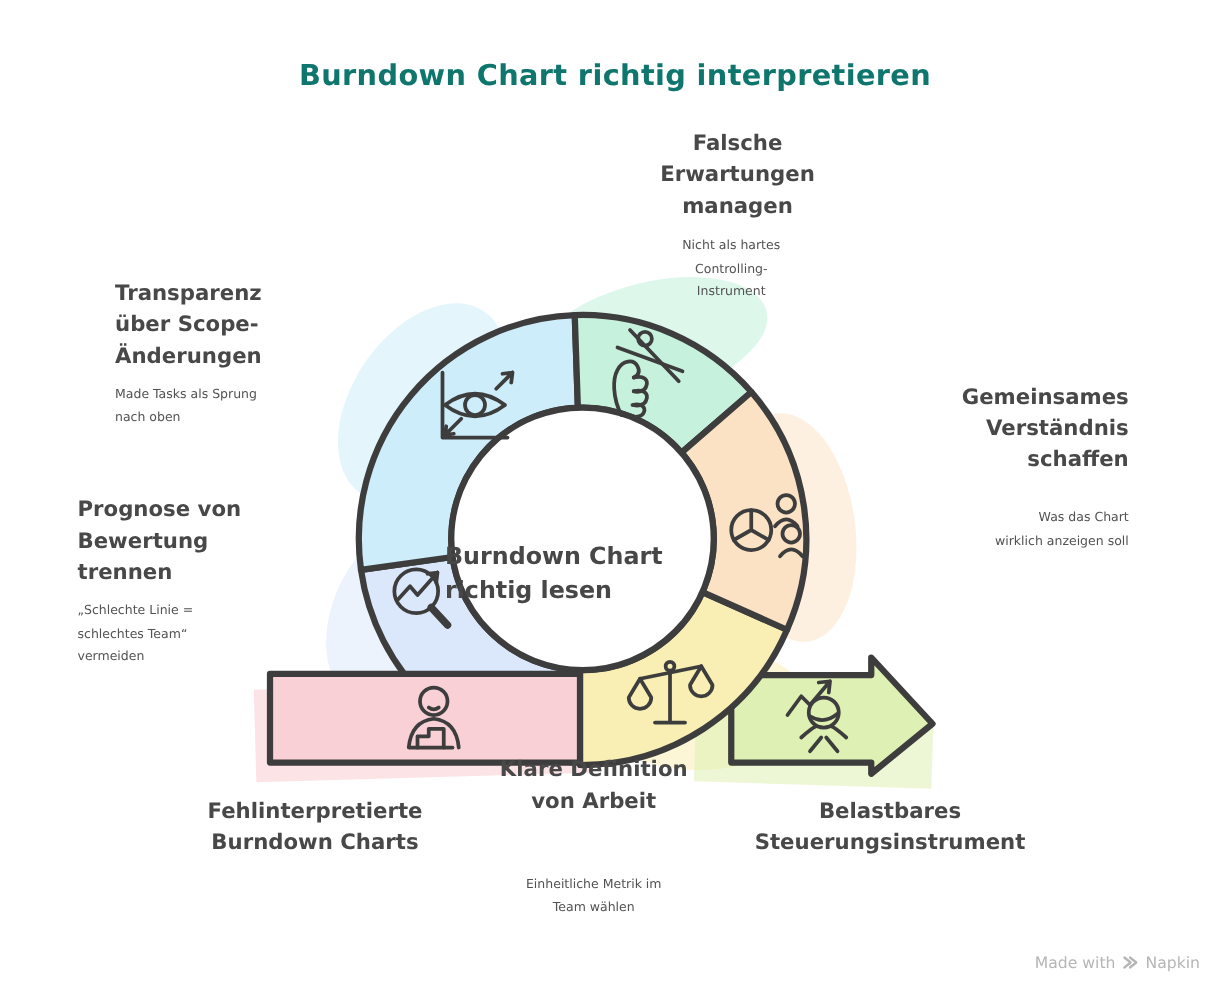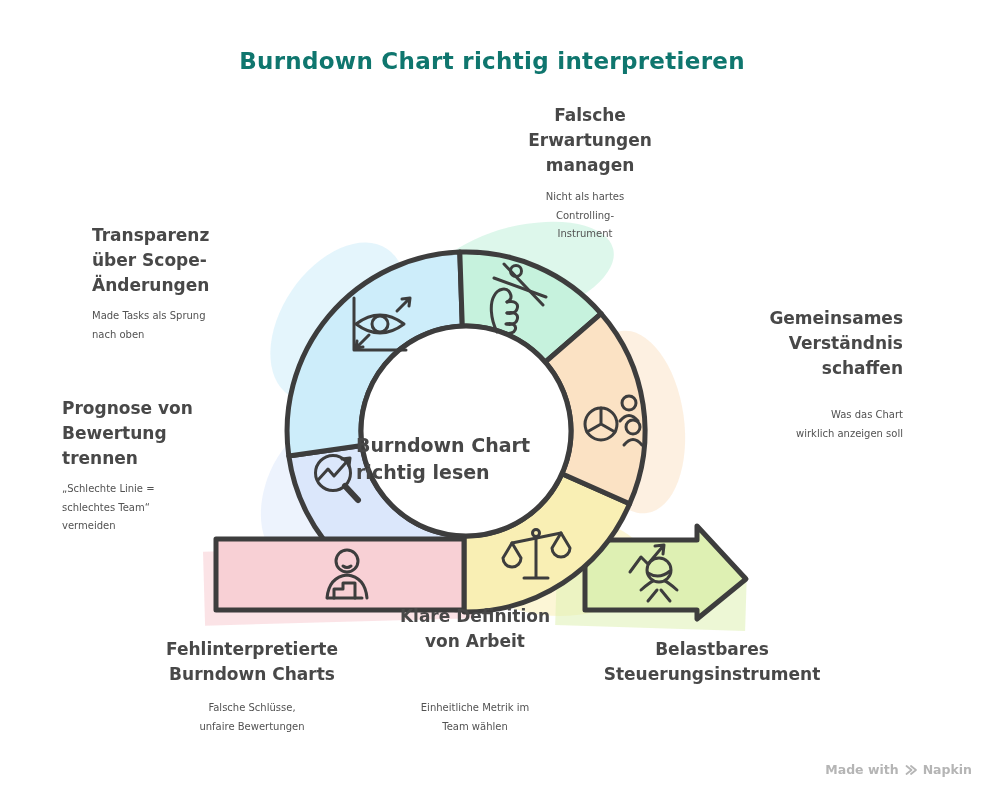--- a/index.html
+++ b/index.html
@@ -19,22 +19,22 @@
   .node-sub{
     font-size:10px;font-weight:500;line-height:18.5px;color:#525252;
     white-space:pre-line;
   }
   .ta-c{text-align:center;} .ta-r{} .ta-l{text-align:right;}
   #center-label{
     left:356px;top:404px;width:220px;text-align:left;
     font-size:19px;font-weight:600;line-height:27px;color:#474747;white-space:pre-line;margin-top:28px;
   }
   #watermark{
-    right:12px;top:762px;display:flex;align-items:center;gap:5px;
-    font-size:12.5px;color:#b5b5b5;font-weight:700;
+    right:24px;top:762px;display:flex;align-items:center;gap:5px;
+    font-size:12.5px;color:#b5b5b5;font-weight:400;
   }
 </style>
 </head>
 <body>
 
 <div id="canvas">
 
   <svg class="abs" style="left:0;top:0" width="984" height="798" viewBox="0 0 984 798">
 
     <g stroke="none">
@@ -146,22 +146,20 @@
 vermeiden</div>
 
   <div class="abs node-title ta-l" style="left:673px;top:306px;width:230px">Gemeinsames
 Verständnis
 schaffen</div>
   <div class="abs node-sub ta-l" style="left:673px;top:406px;width:230px">Was das Chart
 wirklich anzeigen soll</div>
 
   <div class="abs node-title ta-c" style="left:132px;top:637px;width:240px">Fehlinterpretierte
 Burndown Charts</div>
-  <div class="abs node-sub ta-c" style="left:132px;top:699px;width:240px">Falsche Schlüsse,
-unfaire Bewertungen</div>
 
   <div class="abs node-title ta-c" style="left:355px;top:604px;width:240px">Klare Definition
 von Arbeit</div>
   <div class="abs node-title ta-c" style="left:592px;top:637px;width:240px">Belastbares
 Steuerungsinstrument</div>
 
   <div class="abs node-sub ta-c" style="left:355px;top:699px;width:240px">Einheitliche Metrik im
 Team wählen</div>
 
   <div class="abs" id="center-label">Burndown Chart

